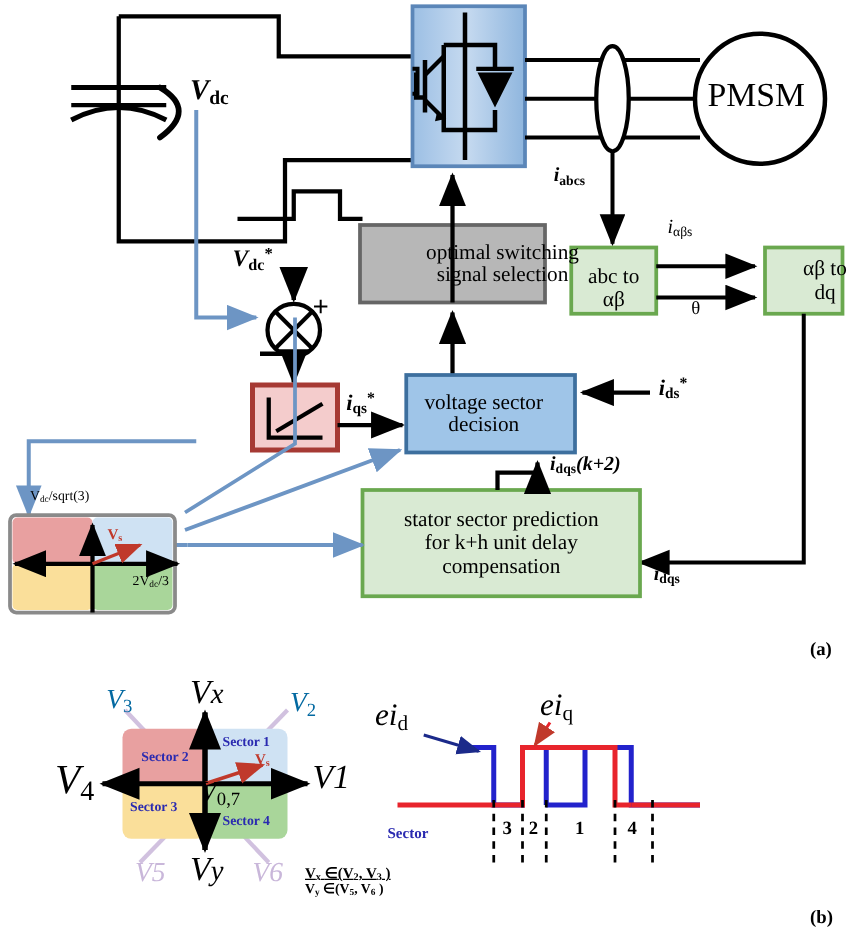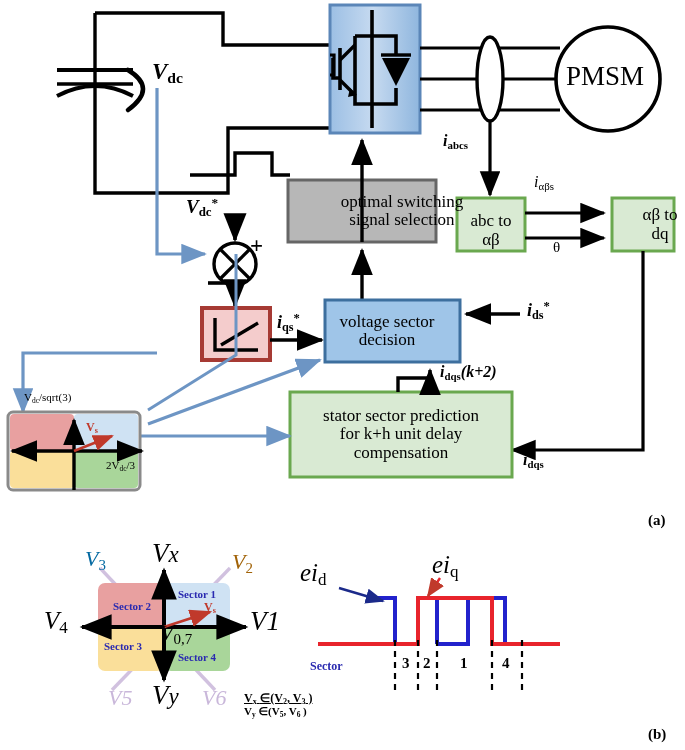--- a/index.html
+++ b/index.html
@@ -266,28 +266,28 @@
 <div class="fig" style="left:648px;top:512px;font-size:15px;">(a)</div>
 <div class="fig" style="left:648px;top:726px;font-size:15px;">(b)</div>
 
 <div class="lbl it" style="left:152px;top:540px;font-size:27px;">
   <span>V</span><span class="it" style="font-size:.85em;">x</span>
 </div>
 <div class="lbl it" style="left:152px;top:682px;font-size:27px;">
   <span>V</span><span class="it" style="font-size:.85em;">y</span>
 </div>
 <div class="lbl it" style="left:250px;top:608px;font-size:27px;">V1</div>
-<div class="lbl it" style="left:44px;top:608px;font-size:25px;">
+<div class="lbl it" style="left:44px;top:608px;font-size:33px;">
   <span>V</span><span class="sub">4</span>
 </div>
 
 <div class="lbl it" style="left:85px;top:548px;font-size:22px;color:#0369a1;">
   <span>V</span><span class="sub">3</span>
 </div>
-<div class="lbl it" style="left:232px;top:551px;font-size:22px;color:#a16207;">
+<div class="lbl it" style="left:232px;top:551px;font-size:22px;color:#0369a1;">
   <span>V</span><span class="sub">2</span>
 </div>
 <div class="lbl it" style="left:108px;top:687px;font-size:22px;color:#c9b7da;">V5</div>
 <div class="lbl it" style="left:202px;top:687px;font-size:22px;color:#c9b7da;">V6</div>
 
 <div class="secLbl" style="left:178px;top:589px;font-size:11px;">Sector 1</div>
 <div class="secLbl" style="left:104px;top:601px;font-size:11px;width:56px;">Sector 2</div>
 <div class="secLbl" style="left:104px;top:641px;font-size:11px;">Sector 3</div>
 <div class="secLbl" style="left:178px;top:652px;font-size:11px;">Sector 4</div>
 

